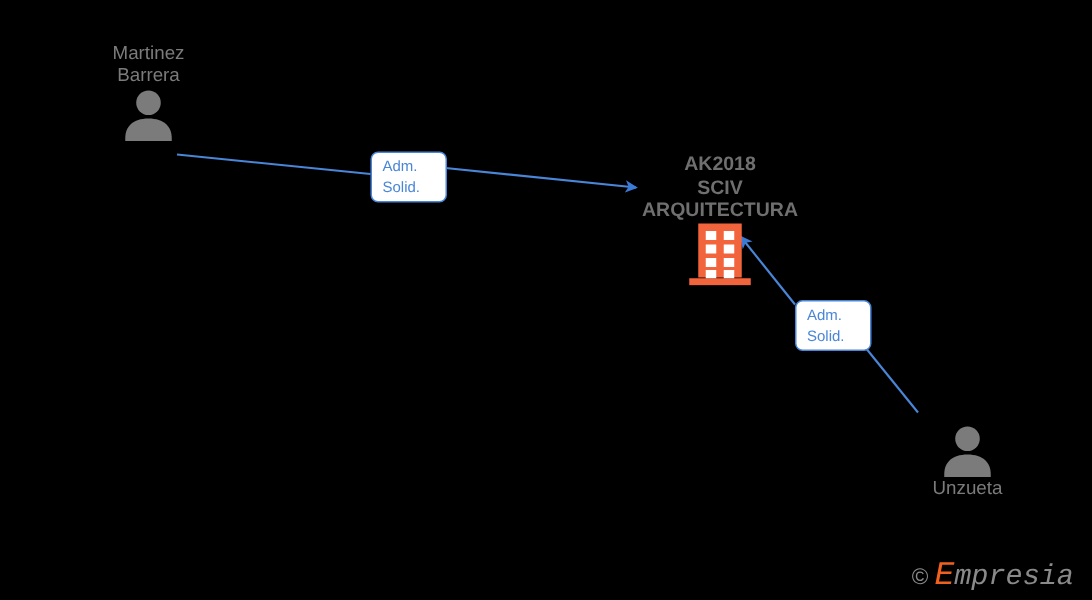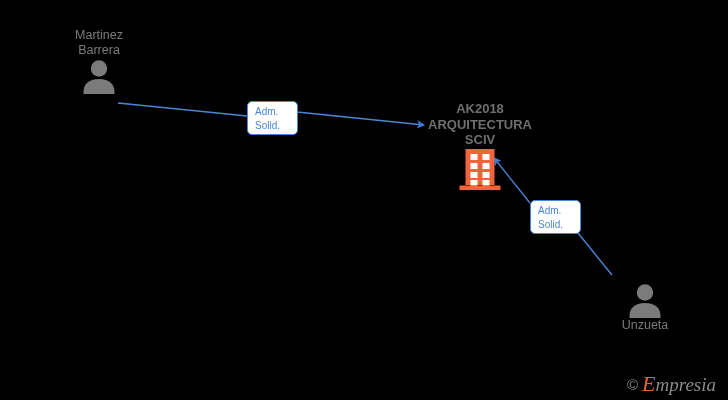--- a/index.html
+++ b/index.html
@@ -70,21 +70,21 @@
     display: flex;
     align-items: center;
     gap: 4px;
   }
   .wm-c {
     color: #8a8a8a;
     font-size: 15px;
     line-height: 15px;
   }
   .wm-text {
-    font-family: Liberation Serif, serif;
+    font-family: Liberation Mono, monospace;
     font-style: italic;
     font-size: 19px;
     color: #8a8a8a;
     line-height: 19px;
   }
   .wm-text .wm-e {
     color: #f0601f;
     font-size: 22px;
   }
 </style>
@@ -116,22 +116,22 @@
       <svg width="122" height="36" viewBox="0 0 122 36" aria-hidden="true">
         <circle cx="61" cy="10.5" r="8.2" fill="#7b7b7b"></circle>
         <path d="M 61 21 C 50.5 21 45.5 26.5 45.5 34 L 45.5 36 L 76.5 36 L 76.5 34 C 76.5 26.5 71.5 21 61 21 Z" fill="#7b7b7b"></path>
       </svg>
     </span>
   </div>
 
   <div class="node" style="left: 405px; top: 57px; width: 150px; margin-top: 44px;">
     <div class="company-label">
       <div>AK2018</div>
+      <div>SCIV</div>
       <div>ARQUITECTURA</div>
-      <div>SCIV</div>
     </div>
     <span class="icon-wrap">
       <svg width="150" height="44" viewBox="0 0 150 44" aria-hidden="true">
         <g fill="#f2643c">
 
           <path d="M 60.5 1 L 89.5 1 L 89.5 37 L 60.5 37 Z"></path>
 
           <rect x="54.5" y="37.5" width="41" height="4.6"></rect>
         </g>
         <g fill="#ffffff">

